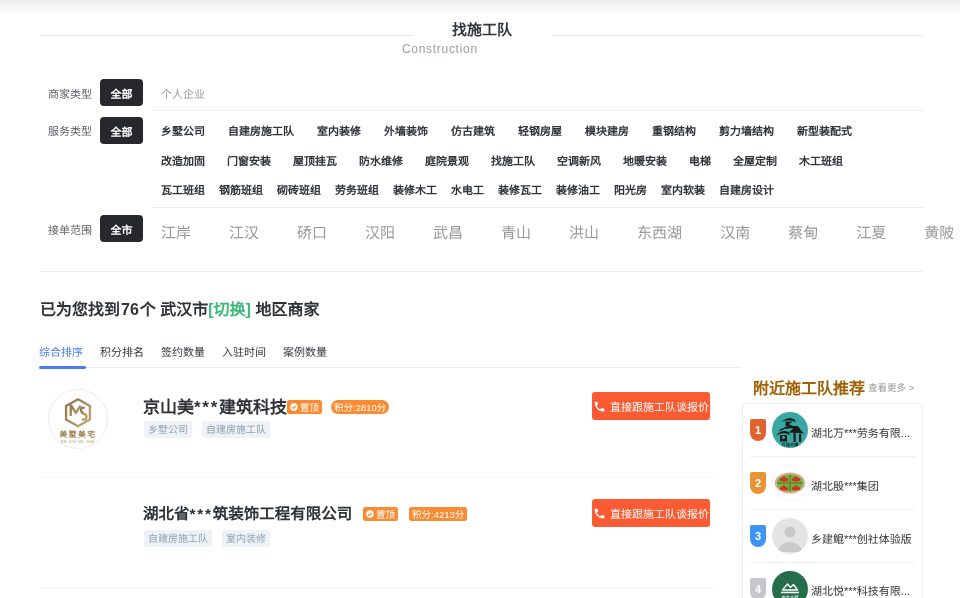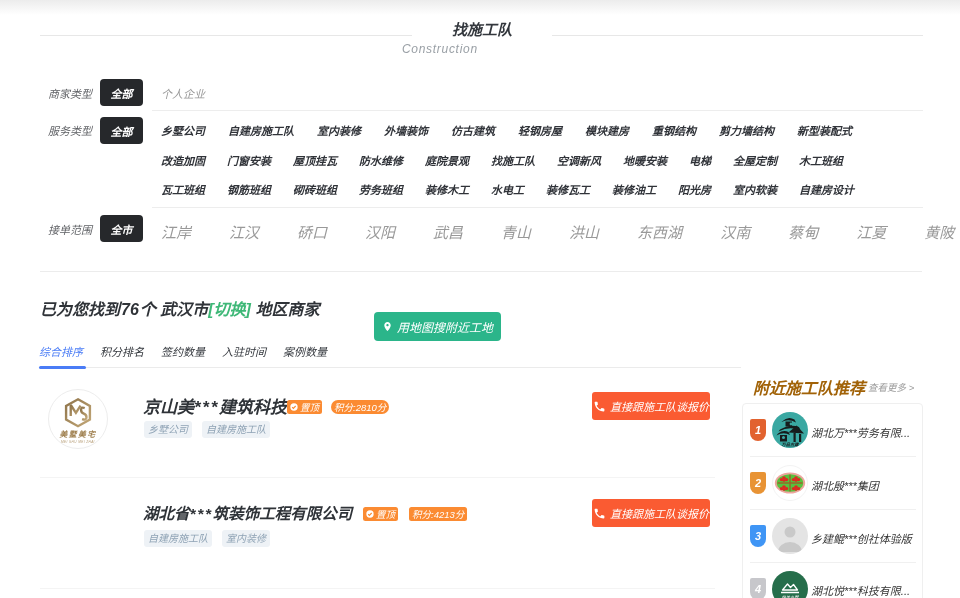--- a/index.html
+++ b/index.html
@@ -1,17 +1,17 @@
 <!DOCTYPE html>
 <html lang="zh-CN"><head>
 <meta charset="utf-8">
 <style>
   html,body{margin:0;padding:0;background:#fff;}
   body{font-family:"Liberation Sans",sans-serif;-webkit-font-smoothing:antialiased;}
-  #page{position:relative;width:960px;height:598px;overflow:hidden;background:#fff;font-style:italic;}
+  #page{position:relative;width:960px;height:598px;overflow:hidden;background:#fff;}
   .abs{position:absolute;}
   .hline{position:absolute;height:1px;background:#e7e7e7;}
   .pill{position:absolute;width:43px;height:27px;background:#26282b;color:#fff;
         font-size:11px;font-weight:700;border-radius:4px;display:flex;align-items:center;justify-content:center;}
   .lbl{position:absolute;font-size:11px;color:#606266;}
   .optrow{position:absolute;display:flex;white-space:nowrap;}
   .optrow span{display:block;}
   .gray{color:#999;}
   .svc{color:#303339;font-weight:700;}
   .tagpill{height:17px;padding:0 4px;background:#eef2f6;color:#8fa3b5;font-size:10px;
@@ -66,21 +66,21 @@
       <span>屋顶挂瓦</span>
       <span>防水维修</span>
       <span>庭院景观</span>
       <span>找施工队</span>
       <span>空调新风</span>
       <span>地暖安装</span>
       <span>电梯</span>
       <span>全屋定制</span>
       <span>木工班组</span>
   </div>
-  <div class="optrow svc" style="left:161px;top:180.5px;gap:22px;font-size:11px;">
+  <div class="optrow svc" style="left:161px;top:180.5px;gap:14px;font-size:11px;">
     <span>瓦工班组</span>
       <span>钢筋班组</span>
       <span>砌砖班组</span>
       <span>劳务班组</span>
       <span>装修木工</span>
       <span>水电工</span>
       <span>装修瓦工</span>
       <span>装修油工</span>
       <span>阳光房</span>
       <span>室内软装</span>
@@ -103,26 +103,20 @@
       <span>蔡甸</span>
       <span>江夏</span>
       <span>黄陂</span>
       <span>新洲</span>
   </div>
 
   <div class="hline" style="left:40px;top:271px;width:882px;background:#ececec;"></div>
 
   <div class="abs" style="left:40px;top:296px;font-size:16px;font-weight:700;color:#2f3338;white-space:nowrap;">已为您找到<span style="margin:0 1px;">76</span>个 武汉市<span style="color:#3eb877;">[切换]</span> 地区商家</div>
 
-  <div class="abs" style="left:374px;top:312px;width:127px;height:29px;background:#2bb58a;border-radius:4px;display:flex;align-items:center;justify-content:center;gap:4px;color:#fff;font-size:12px;">
-    <svg width="11" height="13" viewBox="0 0 24 24" fill="#fff">
-        <path d="M12 2C8.13 2 5 5.13 5 9c0 5.25 7 13 7 13s7-7.75 7-13c0-3.87-3.13-7-7-7zm0 9.5c-1.38 0-2.5-1.12-2.5-2.5s1.12-2.5 2.5-2.5 2.5 1.12 2.5 2.5-1.12 2.5-2.5 2.5z"></path>
-      </svg>
-    <span>用地图搜附近工地</span>
-  </div>
 
   <div class="optrow" style="left:39px;top:342.5px;gap:17px;font-size:11px;color:#33373d;">
     <span style="color:#4a7cf6;">综合排序</span>
       <span>积分排名</span>
       <span>签约数量</span>
       <span>入驻时间</span>
       <span>案例数量</span>
   </div>
   <div class="hline" style="left:40px;top:367px;width:701px;background:#ebebeb;"></div>
   <div class="abs" style="left:39px;top:366px;width:47px;height:3px;background:#4a7cf6;border-radius:1.5px;"></div>

